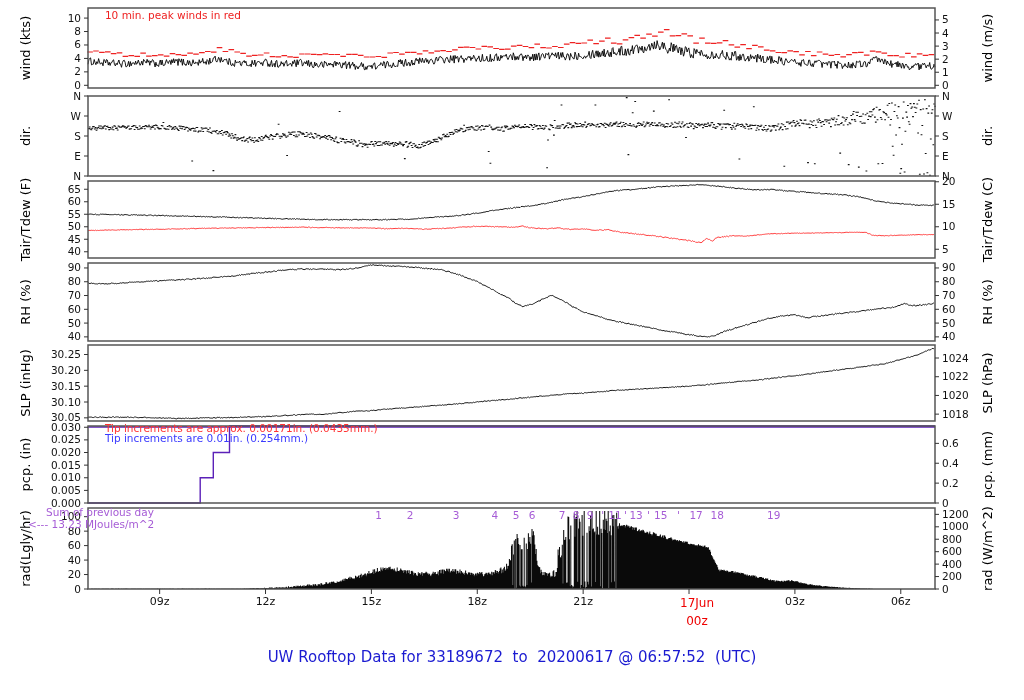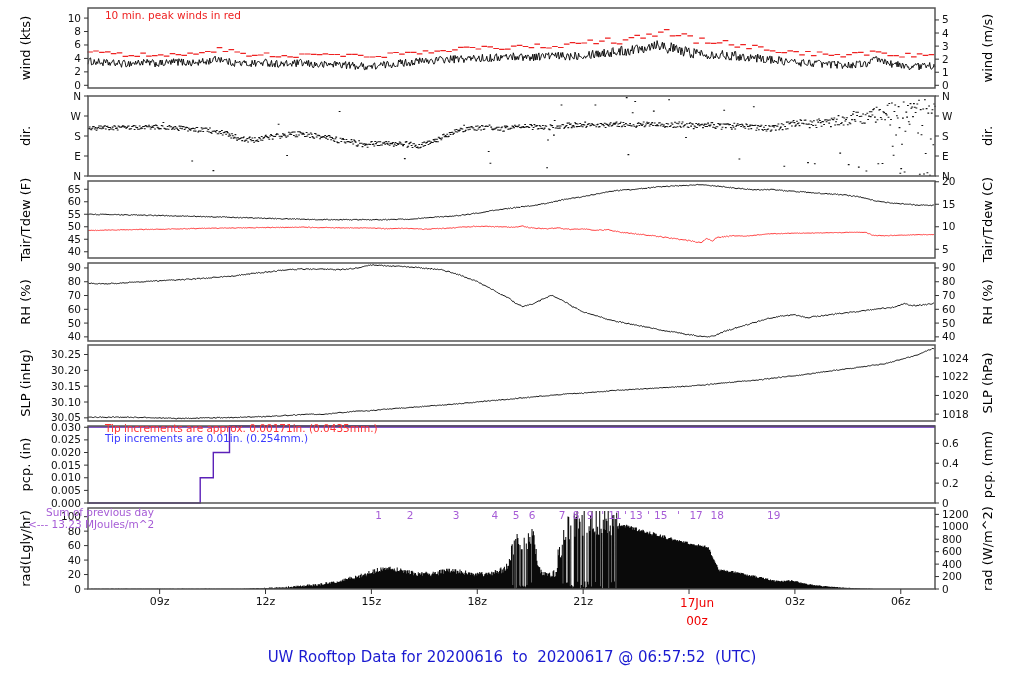--- a/index.html
+++ b/index.html
@@ -248,14 +248,14 @@
         <text x="583.1420833333334" y="605" text-anchor="middle" fill="#111" font-size="11">21z</text>
         <line x1="689.0170833333333" x2="689.0170833333333" y1="589" y2="594" stroke="#333" stroke-width="1"></line>
         <text x="697.0170833333333" y="607" text-anchor="middle" fill="#ee0000" font-size="12">17Jun</text>
         <text x="697.0170833333333" y="625" text-anchor="middle" fill="#ee0000" font-size="12">00z</text>
         <line x1="794.8920833333333" x2="794.8920833333333" y1="589" y2="594" stroke="#333" stroke-width="1"></line>
         <text x="794.8920833333333" y="605" text-anchor="middle" fill="#111" font-size="11">03z</text>
         <line x1="900.7670833333333" x2="900.7670833333333" y1="589" y2="594" stroke="#333" stroke-width="1"></line>
         <text x="900.7670833333333" y="605" text-anchor="middle" fill="#111" font-size="11">06z</text>
       </g>
     </svg>
-  <div class="footer-title" style="color: rgb(26, 26, 209);">UW Rooftop Data for 20200616  to  20200617 @ 06:57:52  (UTC)</div>
+  <div class="footer-title" style="color: rgb(26, 26, 209);">UW Rooftop Data for 33189672  to  20200617 @ 06:57:52  (UTC)</div>
 </div>
 
 </body></html>

